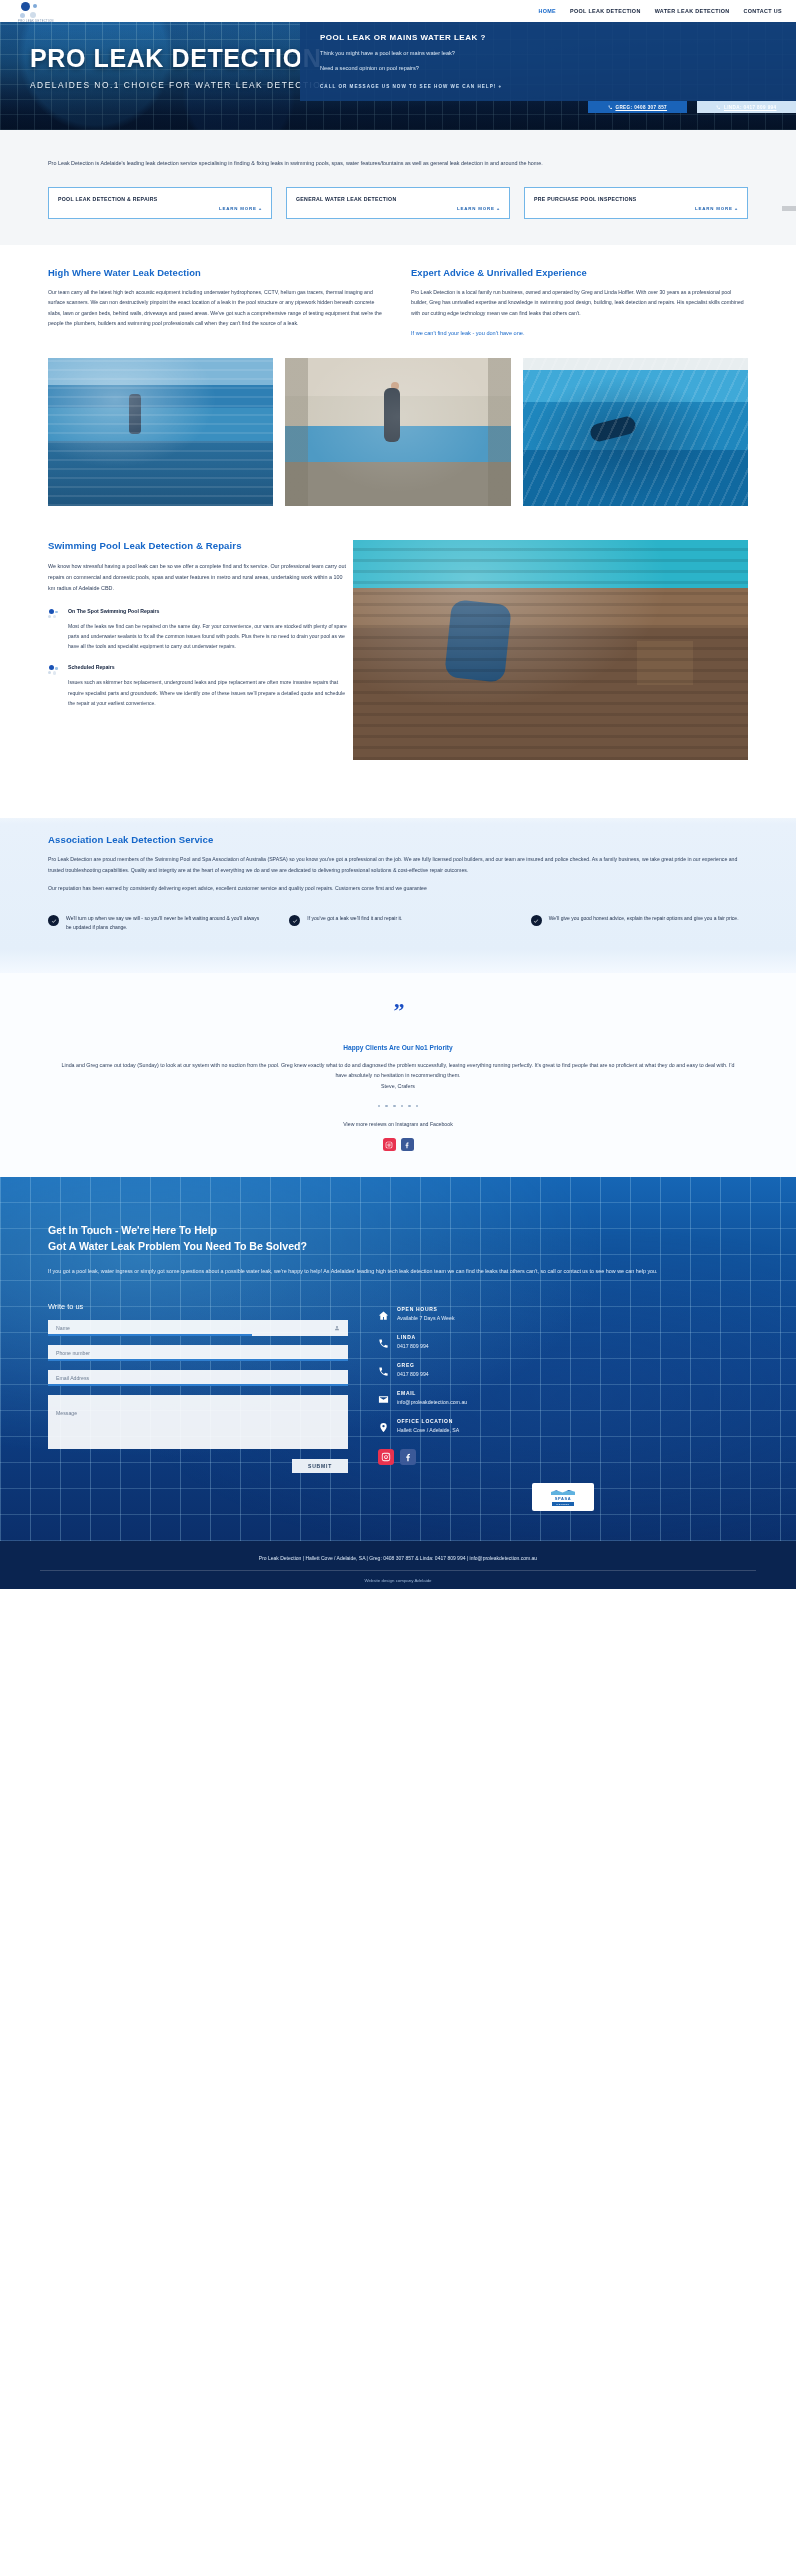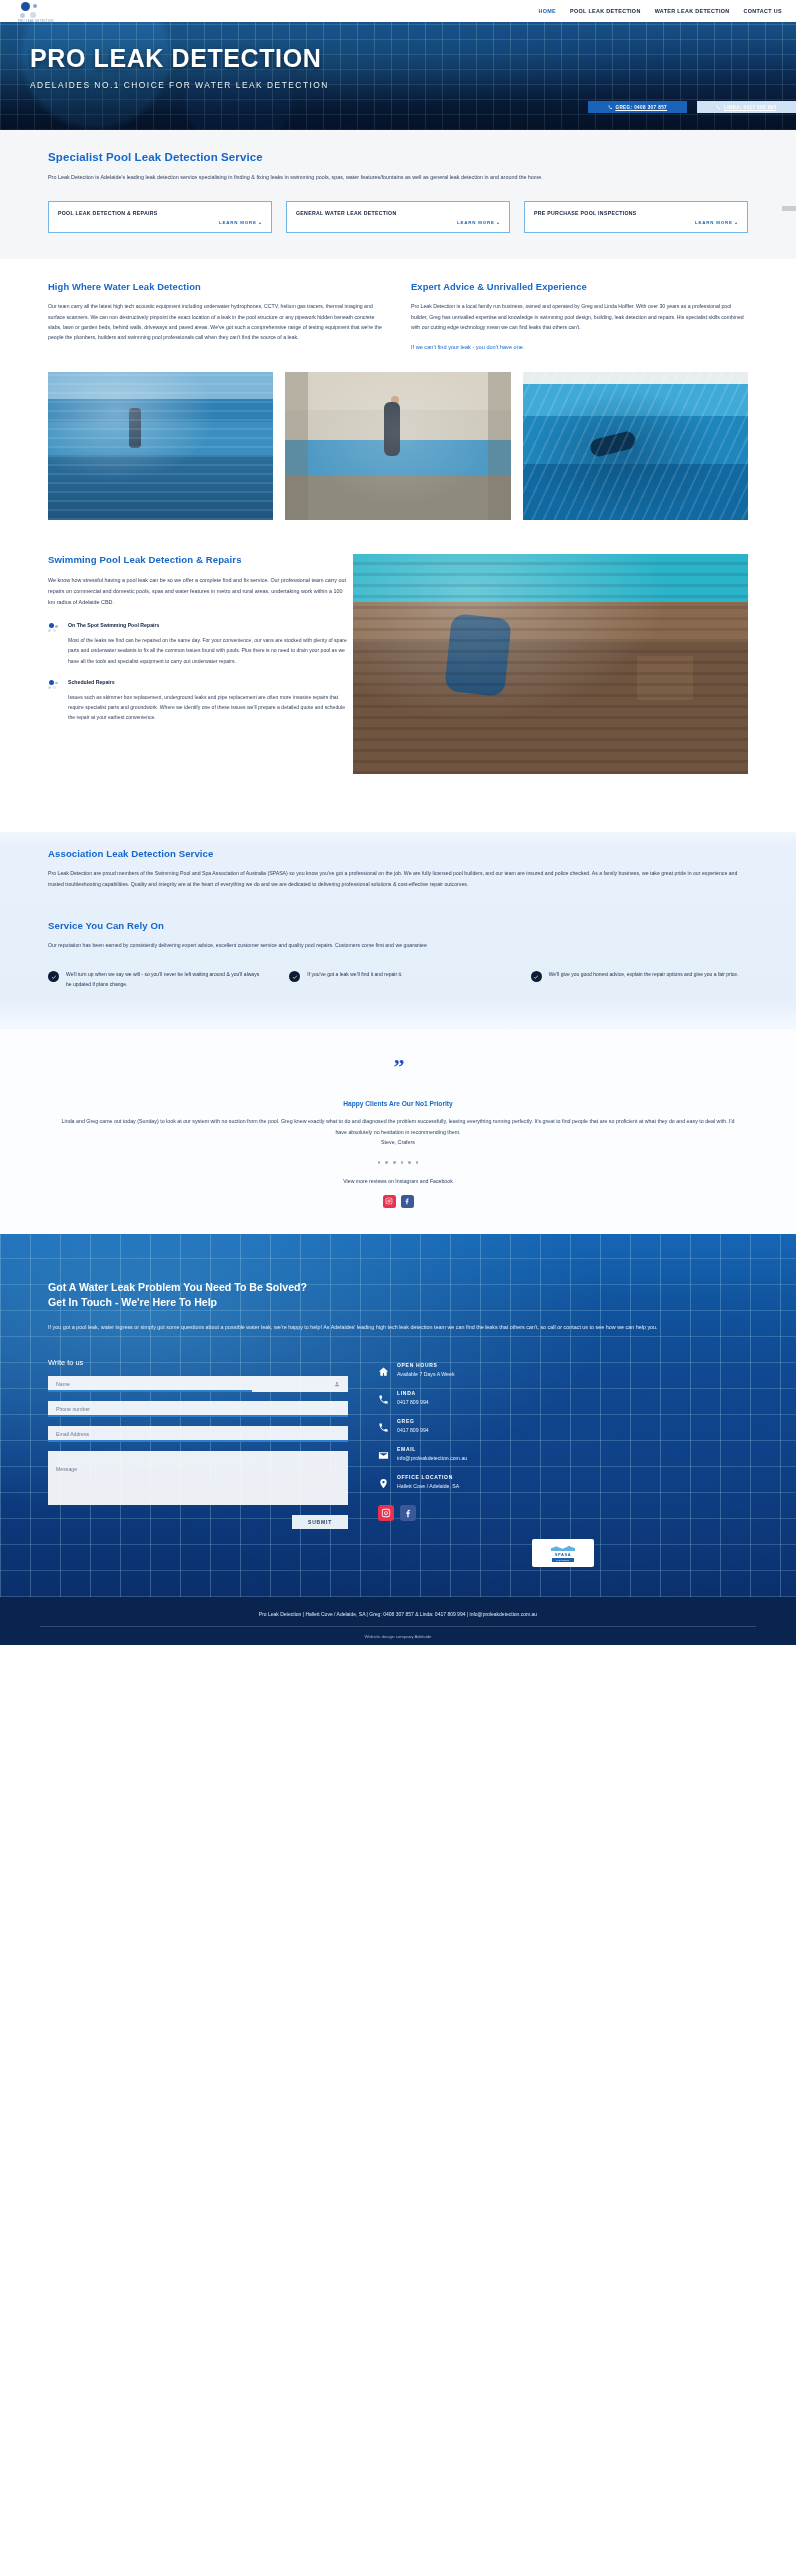--- a/index.html
+++ b/index.html
@@ -294,38 +294,43 @@
     </div>
   </div>
 
   <div class="hero">
     <div class="tiles"></div>
     <div class="dim"></div>
     <div class="hero-inner">
       <h1>PRO LEAK DETECTION</h1>
       <h2>ADELAIDES NO.1 CHOICE FOR WATER LEAK DETECTION</h2>
     </div>
+    <div class="hero-panel">
+      <h3>POOL LEAK OR MAINS WATER LEAK ?</h3>
+      <p>Think you might have a pool leak or mains water leak?</p>
+      <p>Need a second opinion on pool repairs?</p>
+      <div class="cta">CALL OR MESSAGE US NOW TO SEE HOW WE CAN HELP! +</div>
+    </div>
     <div class="phone-row">
       <a class="phone-btn phone-greg" href="#">
         <svg viewBox="0 0 24 24">
             <path fill="currentColor" d="M6.6 10.8c1.4 2.8 3.8 5.1 6.6 6.6l2.2-2.2c.3-.3.7-.4 1-.2 1.2.4 2.4.6 3.6.6.6 0 1 .4 1 1V20c0 .6-.4 1-1 1C10.6 21 3 13.4 3 4c0-.6.4-1 1-1h3.4c.6 0 1 .4 1 1 0 1.3.2 2.5.6 3.6.1.3 0 .7-.2 1l-2.2 2.2z"></path>
           </svg>
         <span>GREG: 0408 307 857</span>
       </a>
       <a class="phone-btn phone-linda" href="#">
         <svg viewBox="0 0 24 24">
             <path fill="currentColor" d="M6.6 10.8c1.4 2.8 3.8 5.1 6.6 6.6l2.2-2.2c.3-.3.7-.4 1-.2 1.2.4 2.4.6 3.6.6.6 0 1 .4 1 1V20c0 .6-.4 1-1 1C10.6 21 3 13.4 3 4c0-.6.4-1 1-1h3.4c.6 0 1 .4 1 1 0 1.3.2 2.5.6 3.6.1.3 0 .7-.2 1l-2.2 2.2z"></path>
           </svg>
         <span>LINDA: 0417 809 994</span>
       </a>
     </div>
   </div>
 
   <div class="specialist">
-    <h3 class="blue">Specialist Pool Leak Detection Service</h3>
     <p class="body">Pro Leak Detection is Adelaide's leading leak detection service specialising in finding &amp; fixing leaks in swimming pools, spas, water features/fountains as well as general leak detection in and around the home.</p>
     <div class="cards">
       <div class="card">
         <div class="card-title">POOL LEAK DETECTION &amp; REPAIRS</div>
         <div class="card-link">LEARN MORE +</div>
       </div>
       <div class="card">
         <div class="card-title">GENERAL WATER LEAK DETECTION</div>
         <div class="card-link">LEARN MORE +</div>
       </div>
@@ -399,21 +404,20 @@
         <span class="worker"></span>
           <span class="bag"></span>
       </div>
     </div>
   </div>
 
   <div class="prosec">
     <h3 class="blue">Association Leak Detection Service</h3>
     <p class="body">Pro Leak Detection are proud members of the Swimming Pool and Spa Association of Australia (SPASA) so you know you've got a professional on the job.  We are fully licensed pool builders, and our team are insured and police checked.  As a family business, we take great pride in our experience and trusted troubleshooting capabilities.  Quality and integrity are at the heart of everything we do and we are dedicated to delivering professional solutions &amp; cost-effective repair outcomes.</p>
 
-    <h3 class="blue" style="margin-top:30px">Service You Can Rely On</h3>
     <p class="body">Our reputation has been earned by consistently delivering expert advice, excellent customer service and quality pool repairs.  Customers come first and we guarantee</p>
 
     <div class="guarantees">
       <div class="guarantee">
         <div class="tick">
           <svg viewBox="0 0 24 24">
               <path fill="#ffffff" d="M9 16.2 4.8 12l-1.4 1.4L9 19 21 7l-1.4-1.4z"></path>
             </svg>
         </div>
         <div class="gtext">We'll turn up when we say we will - so you'll never be left waiting around &amp; you'll always be updated if plans change.</div>
@@ -461,22 +465,22 @@
         <svg viewBox="0 0 24 24">
             <path d="M13.5 22v-8h2.7l.4-3.1h-3.1V8.9c0-.9.25-1.5 1.55-1.5H16.7V4.6A21 21 0 0 0 14.3 4.5c-2.4 0-4 1.45-4 4.12V10.9H7.6V14h2.7v8z"></path>
           </svg>
       </a>
     </div>
   </div>
 
   <div class="contact">
     <div class="tiles"></div>
     <div class="contact-inner">
+      <h3>Get In Touch - We're Here To Help</h3>
       <h3>Got A Water Leak Problem You Need To Be Solved?</h3>
-      <h3>Get In Touch - We're Here To Help</h3>
       <div class="sub">If you got a pool leak, water ingress or simply got some questions about a possible water leak, we're happy to help!  As Adelaides' leading high tech leak detection team we can find the leaks that others can't, so call or contact us to see how we can help you.</div>
 
       <div class="form-wrap">
         <div class="form-col">
           <h5>Write to us</h5>
 
           <div class="field name">
             <span>Name</span>
             <span class="person-ic">
               <svg viewBox="0 0 24 24">

